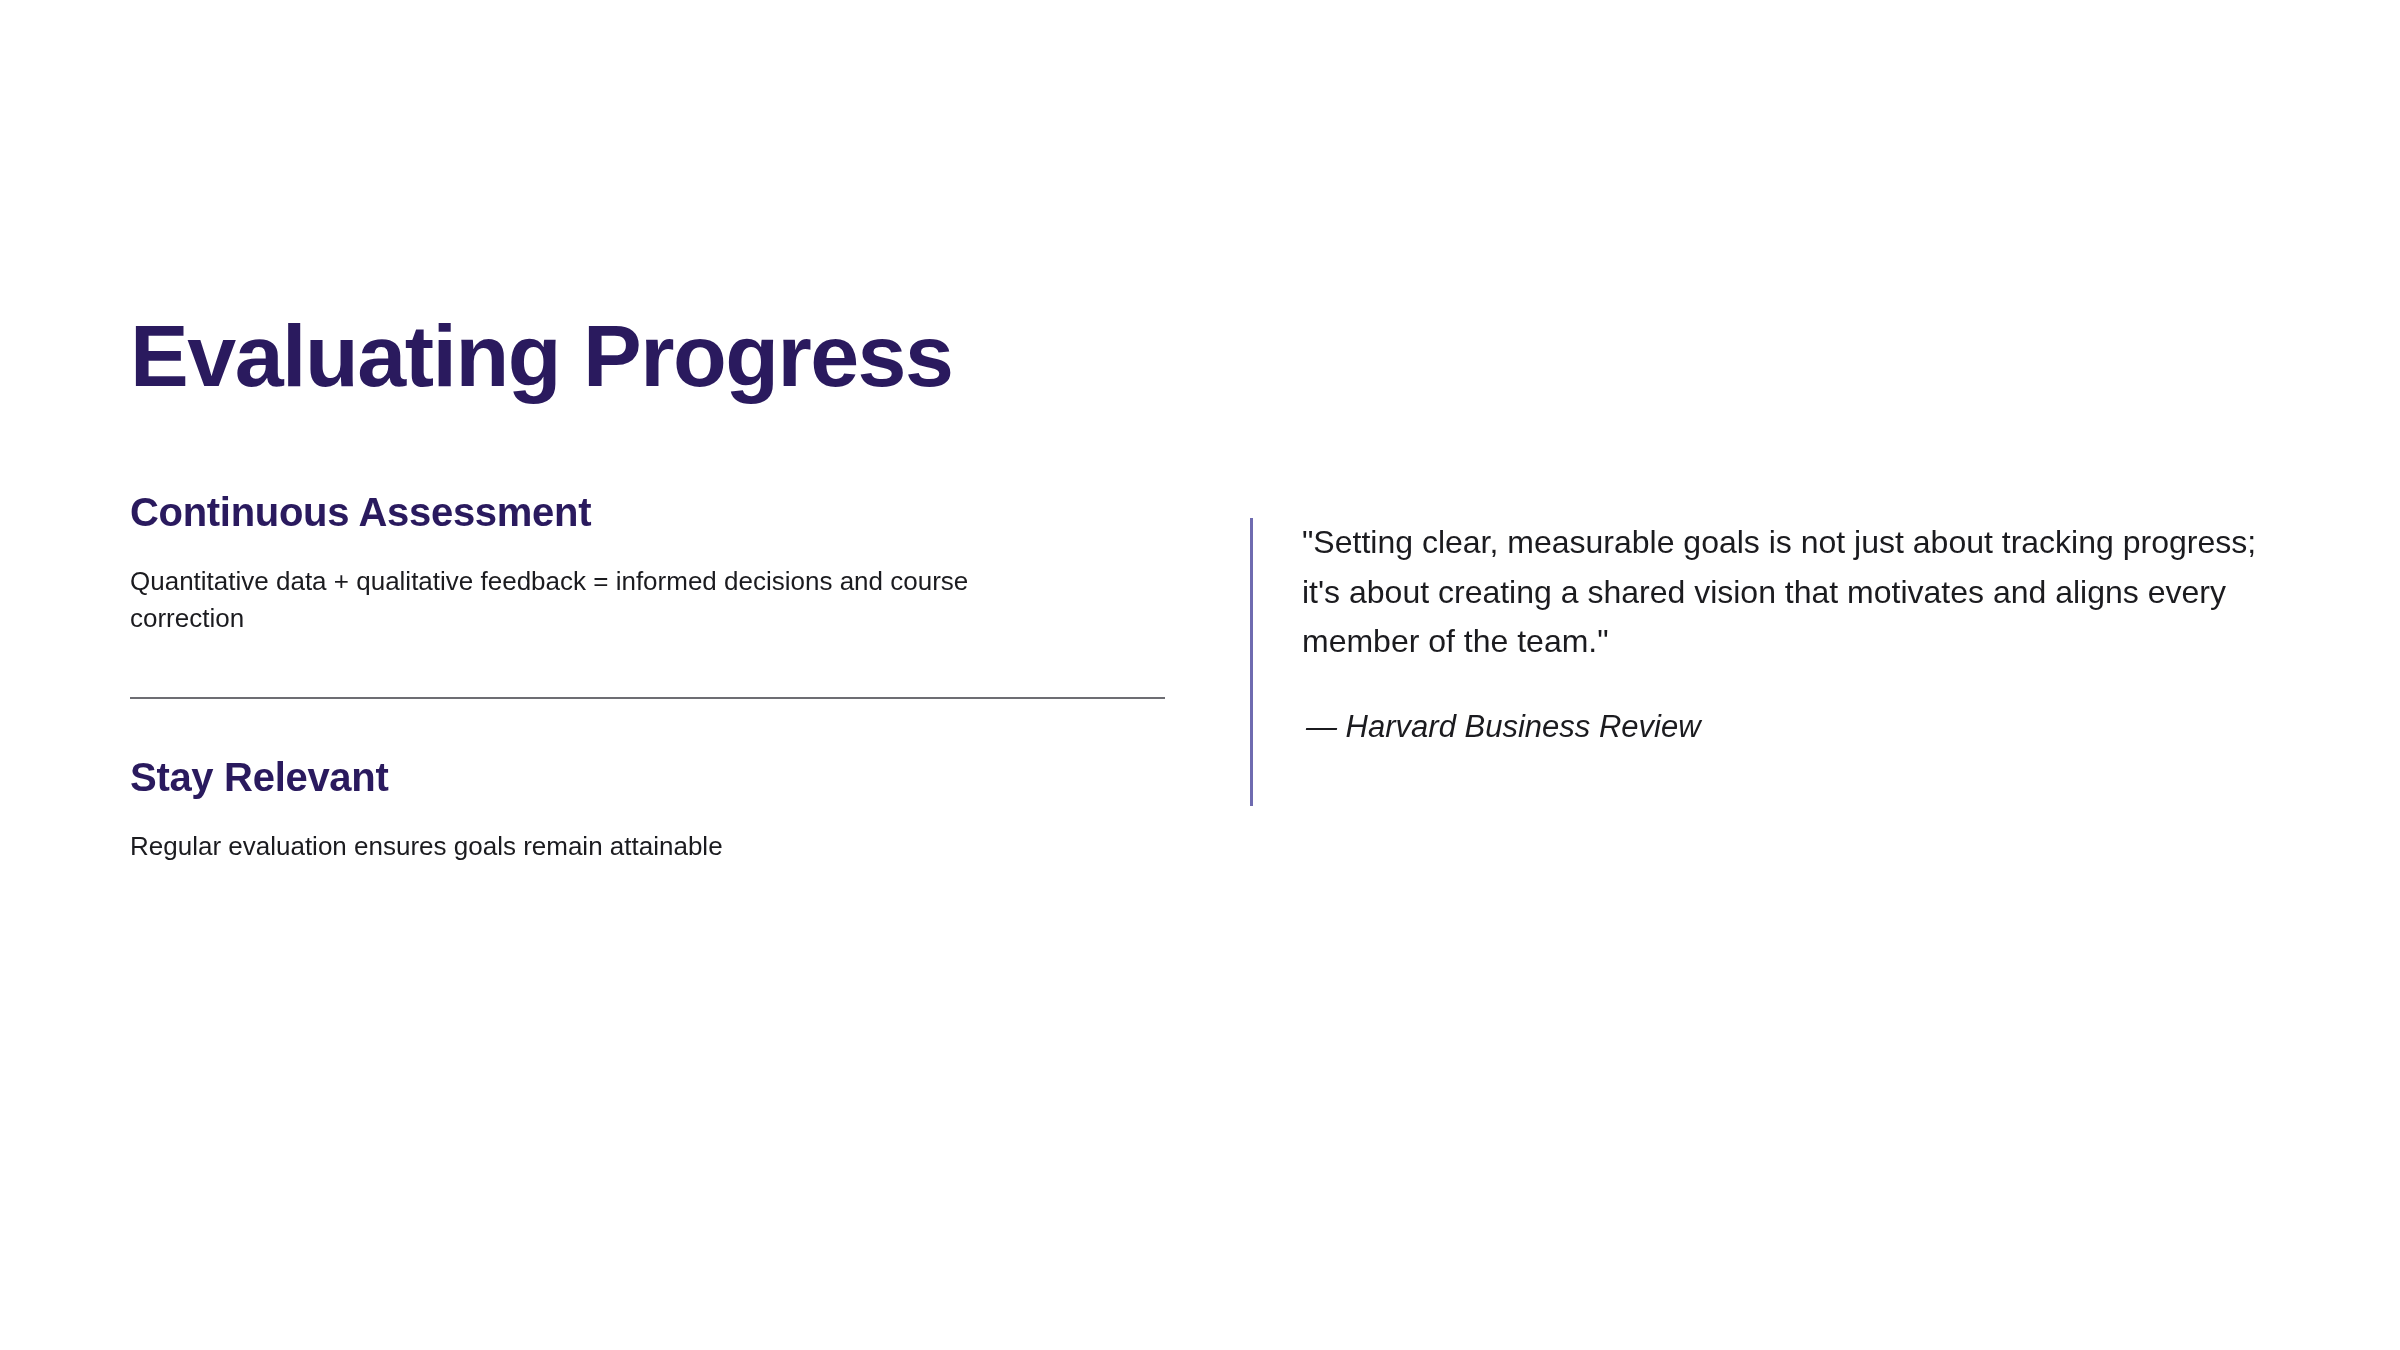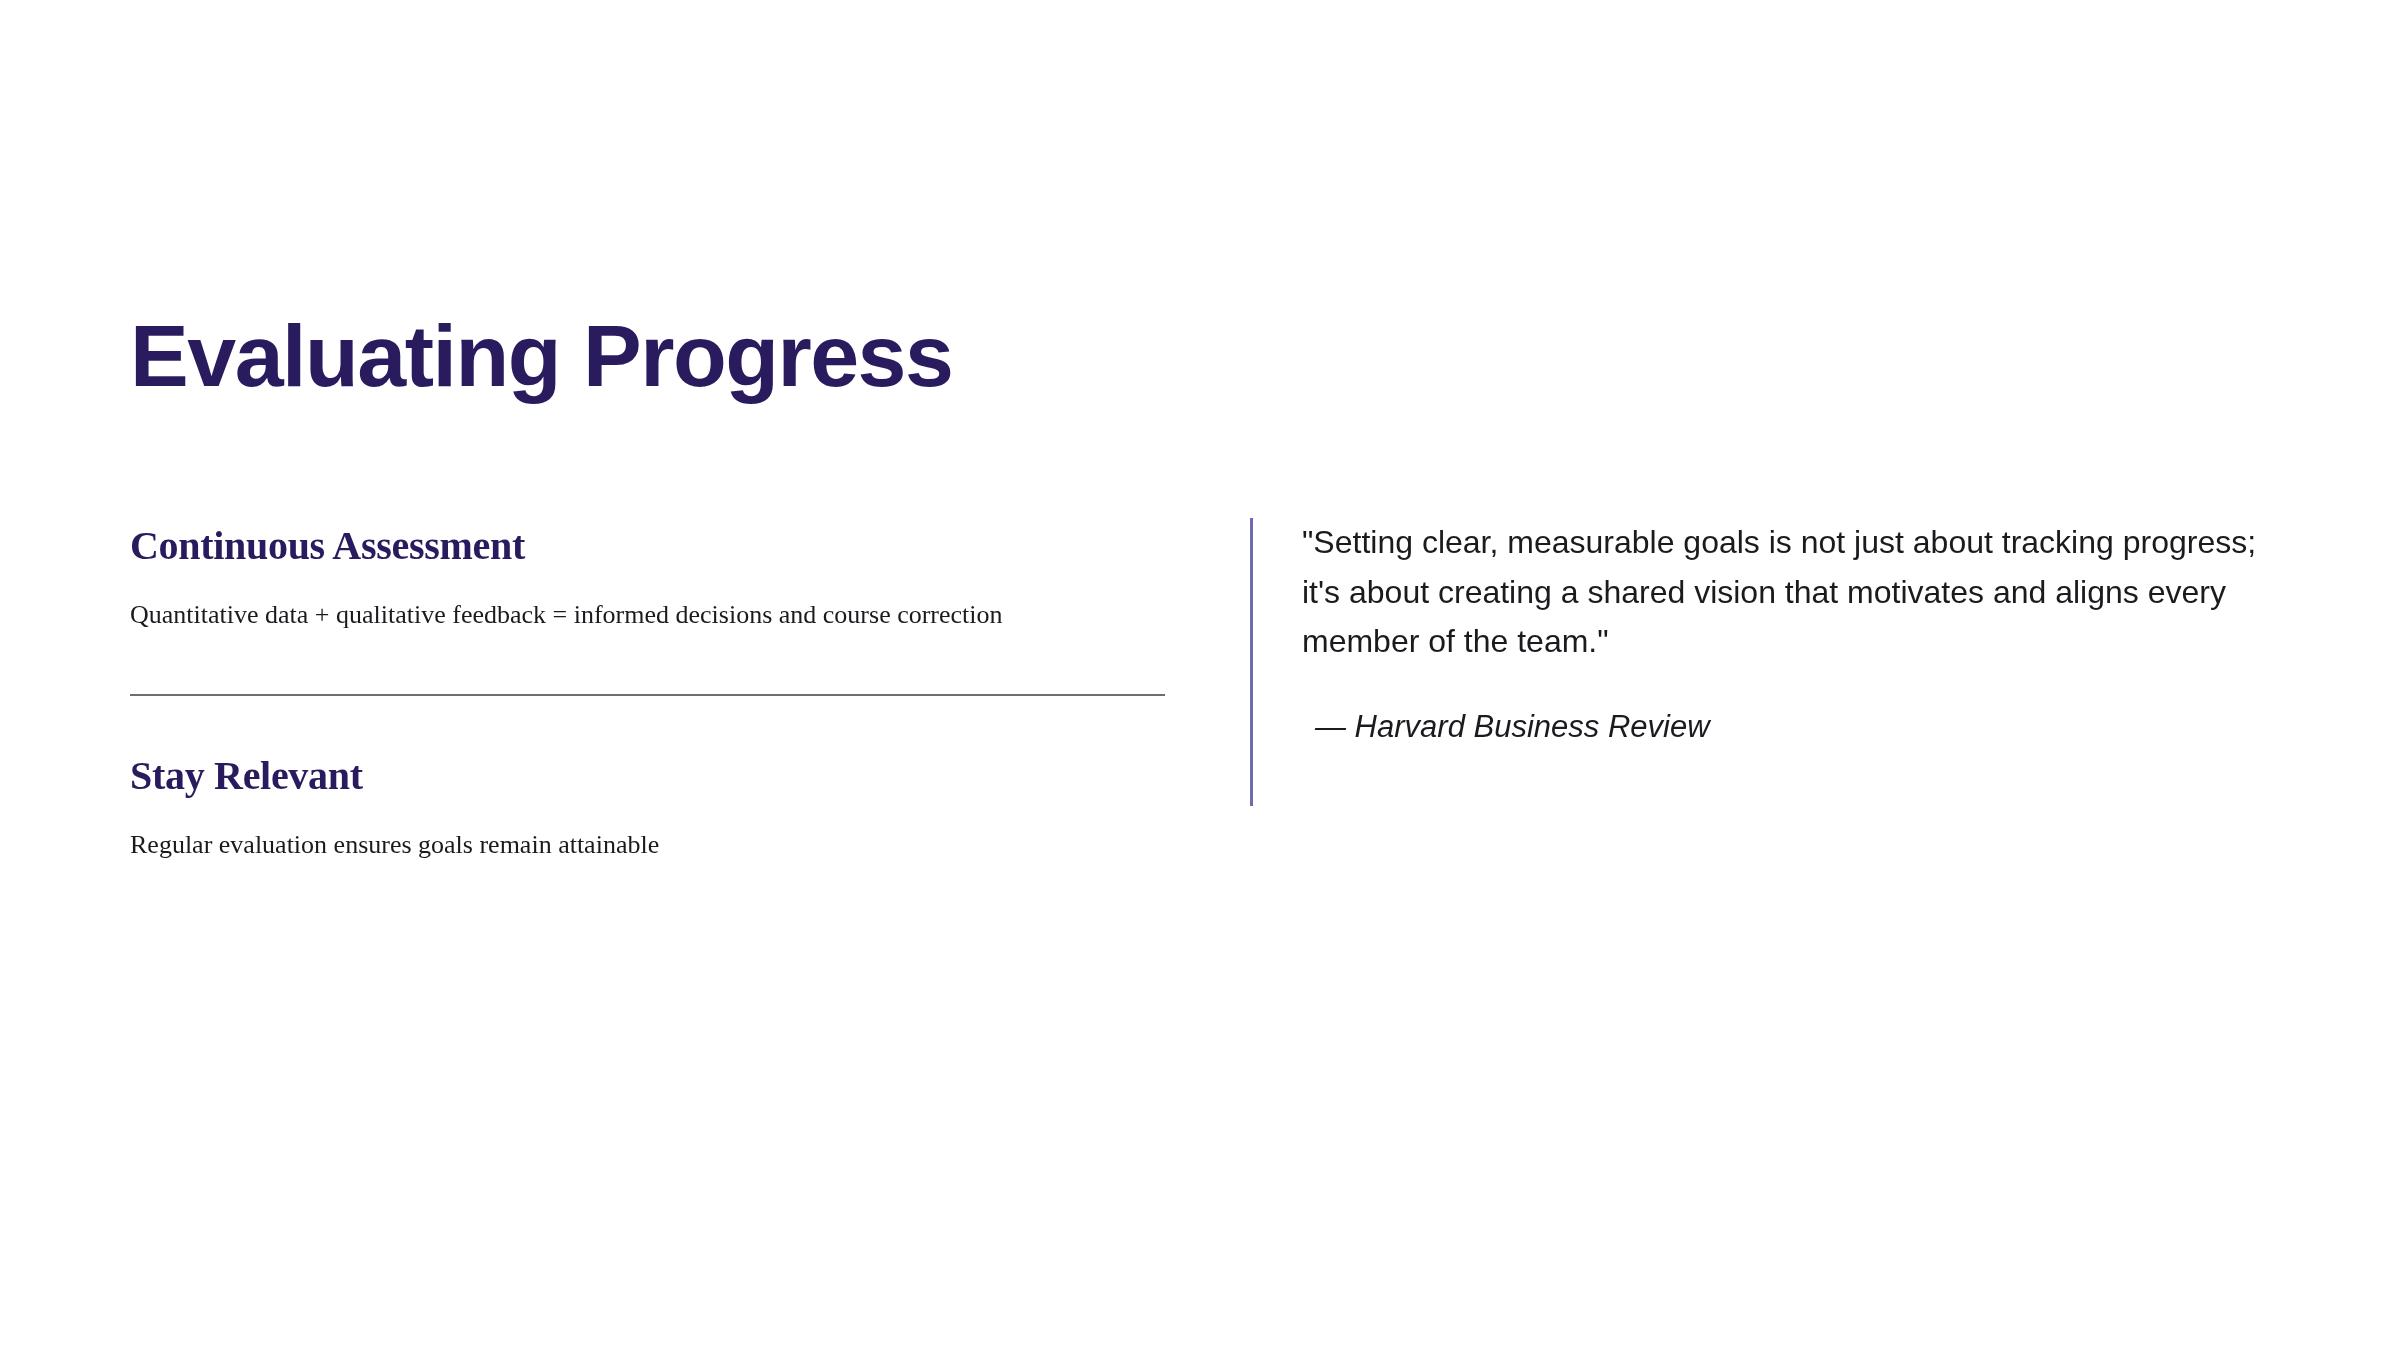--- a/index.html
+++ b/index.html
@@ -27,23 +27,22 @@
     font-size: 88px;
     font-weight: bold;
     color: #2a1a5e;
     letter-spacing: -1.5px;
     line-height: 1.05;
     margin: 0;
   }
   .left-col {
     position: absolute;
     left: 130px;
-    top: 522px;
+    top: 490px;
     width: 1035px;
-    font-family: Liberation Serif, serif;
   }
   .block-heading {
     font-size: 40px;
     font-weight: bold;
     color: #2a1a5e;
     margin: 0 0 28px 0;
     letter-spacing: -0.3px;
   }
   .block-body {
     font-size: 26px;
@@ -77,21 +76,21 @@
   .quote-text {
     font-size: 32px;
     line-height: 1.55;
     color: #1b1b1f;
     margin: 0 0 42px 0;
   }
   .quote-attrib {
     font-size: 31px;
     font-style: italic;
     color: #1b1b1f;
-    margin: 13px;
+    margin: 4px;
   }
 </style>
 </head>
 <body>
 
 <div class="slide">
 
   <h1 class="slide-title">Evaluating Progress</h1>
 
   <div class="left-col">

